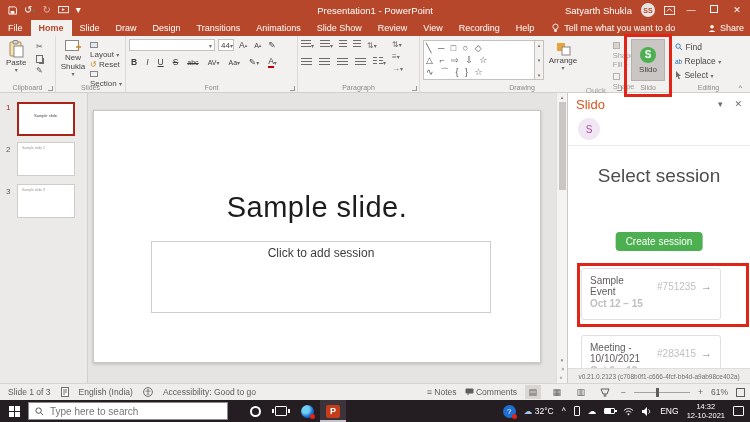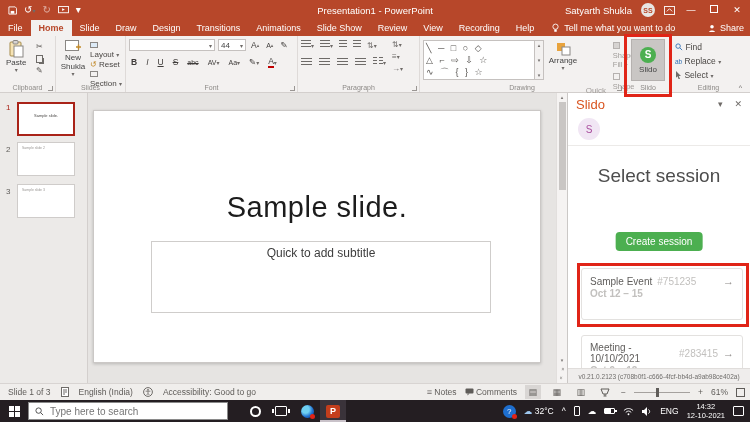--- a/index.html
+++ b/index.html
@@ -71,21 +71,21 @@
   
   .panel { position:absolute; left:567px; top:93px; width:183px; height:290px; background:#fff; border-left:1px solid #cbc8c6; }
   .p-head { position:absolute; left:0; top:0; right:0; height:22px; display:flex; align-items:center; padding:0 8px; }
   .p-title { color:#d9531e; font-size:13px; }
   .p-headbtns { margin-left:auto; display:flex; gap:12px; color:#6f6b68; font-size:9px; }
   .p-avatar { position:absolute; left:10px; top:25px; width:22px; height:22px; border-radius:50%; background:#f1e6f4; color:#a94f9e; font-size:10px; display:flex; align-items:center; justify-content:center; }
   .p-div { position:absolute; left:0; right:0; top:52px; border-top:1px solid #eceae8; }
   .p-heading { position:absolute; left:0; right:0; top:72px; text-align:center; font-size:19px; color:#4d4d4d; }
   .p-desc { position:absolute; left:14px; right:14px; top:100px; text-align:center; font-size:10px; line-height:1.35; color:#a5a3a1; }
   .p-create { position:absolute; left:50%; top:139px; transform:translateX(-50%); background:#4caf50; color:#fff; font-size:10px; padding:4px 10px; border-radius:4px; white-space:nowrap; }
-  .card { position:absolute; left:13px; width:162px; background:#fff; border:1px solid #e3e1df; border-radius:3px; padding:6px 8px; font-size:10px; }
+  .card { position:absolute; left:13px; width:140px; background:#fff; border:1px solid #e3e1df; border-radius:3px; padding:6px 8px; font-size:10px; }
   .card .l1 { display:flex; align-items:center; gap:5px; }
   .cname { color:#5f5d5b; }
   .ccode { color:#c2c0be; }
   .carrow { margin-left:auto; color:#8d8a87; font-size:11px; }
   .cdates { color:#c2c0be; margin-top:1px;font-weight:bold; }
   .p-version { position:absolute; left:0; right:0; bottom:0; height:15px; background:#efedec; border-top:1px solid #e0dddb; display:flex; align-items:center; justify-content:center; font-size:6.5px; color:#6f6d6b; z-index:30; }
 
   
   .statusbar { position:absolute; left:0; top:383px; width:750px; height:17px; background:#f0eeec; border-top:1px solid #d8d4d2; display:flex; align-items:center; font-size:8.5px; color:#5f5c59; }
   .sb-left { display:flex; align-items:center; gap:10px; padding-left:8px; }
@@ -224,21 +224,21 @@
       <div class="rlabel"><span>Slides</span></div>
     </div>
 
     <div class="rgroup" style="width:172px">
       <div class="col" style="width:100%">
         <div style="display:flex; gap:3px; align-items:center;">
           <div class="combo" style="width:86px">
               <span></span>
               <span class="caret">▾</span>
             </div>
-          <div class="combo" style="width:28px">
+          <div class="combo" style="width:16px">
               <span>44</span>
               <span class="caret">▾</span>
             </div>
           <span class="fbtn">
               <span>A</span>
               <span class="caret" style="font-size:5px">▴</span>
             </span>
           <span class="fbtn">
               <span style="font-size:7px">A</span>
               <span class="caret" style="font-size:5px">▴</span>
@@ -375,21 +375,21 @@
     <span class="tnum" style="top:94px">3</span>
     <div class="thumb" style="top:91px; height:34px;">
       <div class="thumb-title-s">Sample slide 3</div>
     </div>
   </div>
 
   <div class="editor">
     <div class="slide">
       <div class="slide-title">Sample slide.</div>
       <div class="subtitle-box">
-        <div class="subtitle-text">Quick to add subtitle</div>
+        <div class="subtitle-text">Click to add session</div>
       </div>
     </div>
   </div>
 
   <div class="vscroll">
     <span style="margin-top:1px">▴</span>
     <div class="vthumb"></div>
     <div class="vs-bot">
       <span>▾</span>
       <span class="rot-up">»</span>

